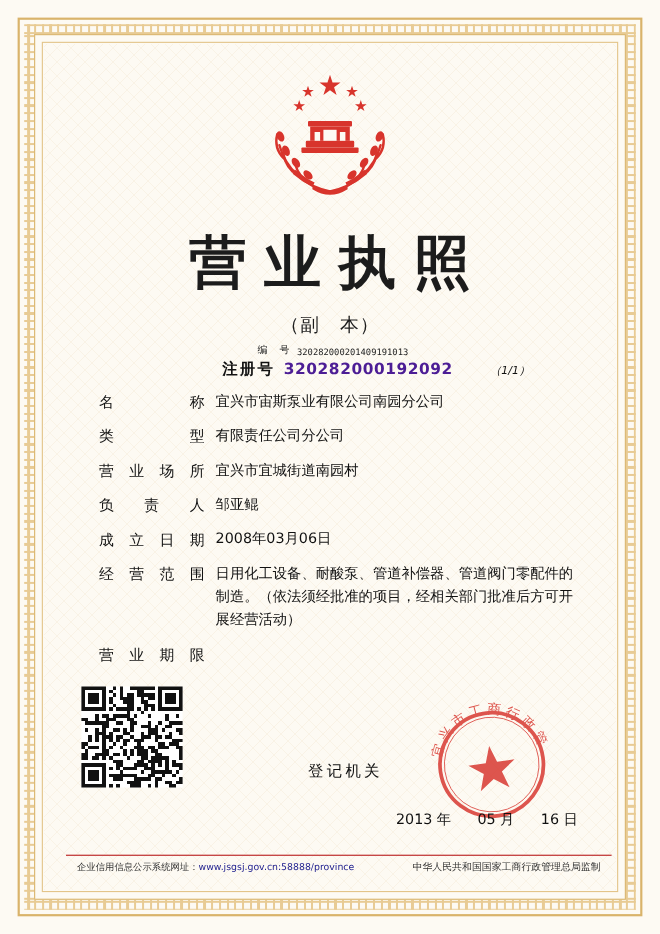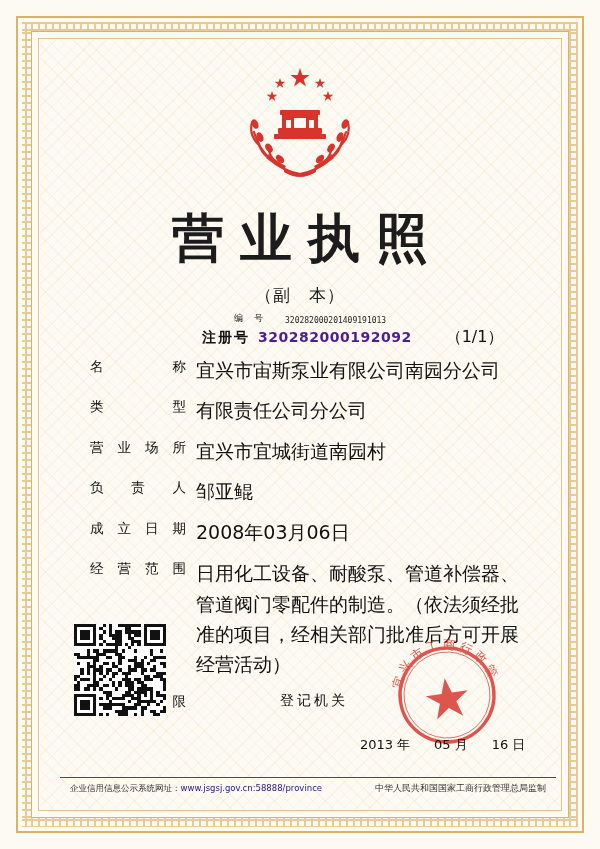--- a/index.html
+++ b/index.html
@@ -123,21 +123,21 @@
   .regno-block {
     position: absolute;
     right: 24px;
     top: 268px;
     width: 330px;
     text-align: left;
   }
   .regno-row1 {
     display: flex;
     align-items: flex-end;
-    gap: 21px;
+    gap: 6px;
     font-size: 8px;
     color: #222;
     padding-left: 32px;
   }
   .regno-row1 .lbl {
     font-family: "DejaVu Sans", sans-serif;
     font-size: 9px;
     letter-spacing: 1px;
   }
   .regno-row1 .val {
@@ -160,23 +160,24 @@
   }
   .regno-row2 .val {
     font-family: "DejaVu Sans", sans-serif;
     font-size: 14px;
     font-weight: bold;
     letter-spacing: 0.5px;
     color: #4c1d95;
   }
   .regno-row2 .seq {
     font-family: "DejaVu Sans", sans-serif;
-    font-size: 16px;
+    font-size: 10px;
     color: #111;
     margin-left: 26px;
+    font-style: italic;
   }
 
   
   .fields {
     position: absolute;
     left: 46px;
     right: 26px;
     top: 312px;
   }
   .field-row {
@@ -192,21 +193,21 @@
     color: #111;
     text-align: justify;
     text-align-last: justify;
     padding-right: 10px;
     box-sizing: border-box;
     line-height: 1.5;
   }
   .field-value {
     flex: 1 1 auto;
     font-family: "DejaVu Sans", sans-serif;
-    font-size: 19px;
+    font-size: 13px;
     color: #111;
     line-height: 1.55;
   }
   .field-value.multiline {
     line-height: 1.6;
   }
 
   
   .qr {
     position: absolute;

